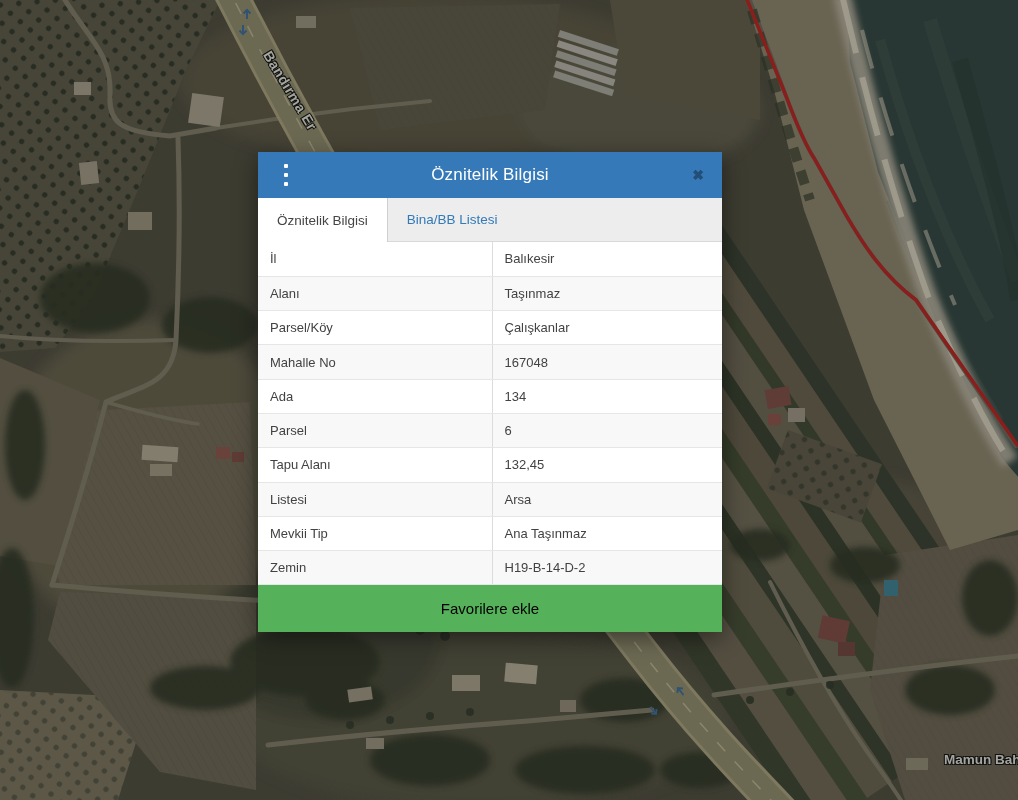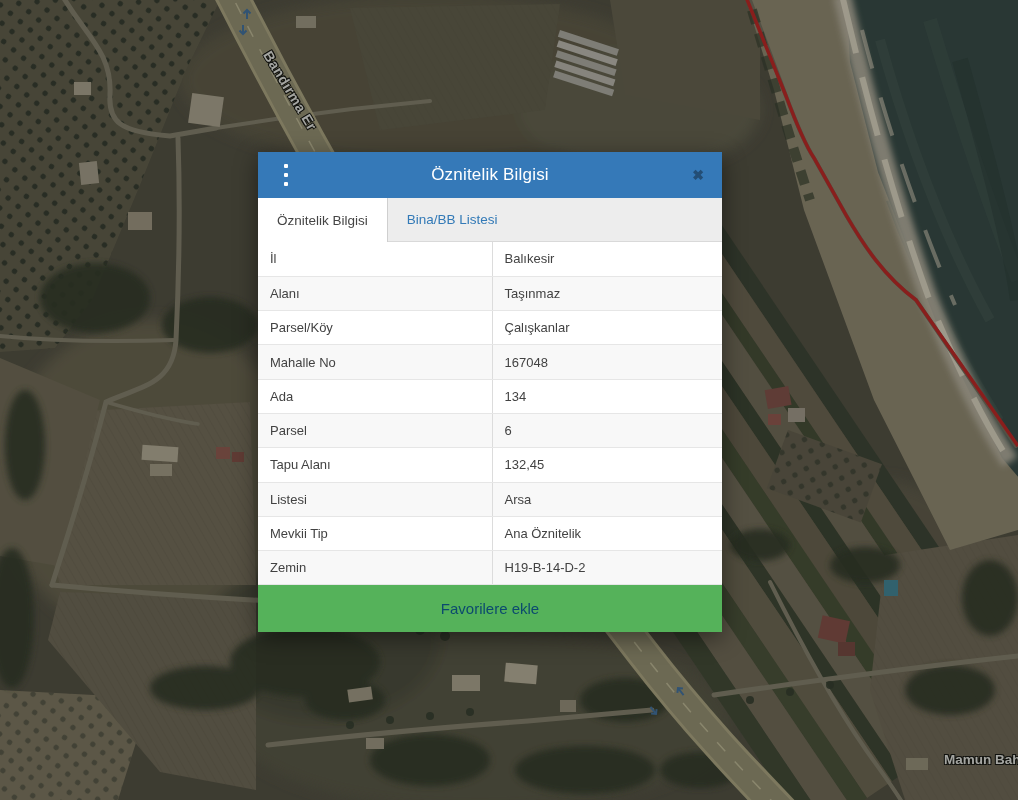--- a/index.html
+++ b/index.html
@@ -50,21 +50,21 @@
     background:#fff;color:#454545;border-right:1px solid #cfcfcf;
     margin-bottom:-1px;z-index:2;
   }
   .tab.link{color:var(--c-link);}
   .attr-table{width:100%;border-collapse:collapse;font-size:13px;color:#424242;}
   .attr-table tr{height:34.3px;}
   .attr-table tr:nth-child(even){background:#f8f8f8;}
   .attr-table td{padding:0 12px;border-bottom:1px solid #e6e6e6;vertical-align:middle;}
   .attr-table td.lbl{width:234px;border-right:1px solid #dcdcdc;}
   .fav-btn{
-    display:block;width:100%;height:47px;background:var(--c-green);color:#0c4a6e;
+    display:block;width:100%;height:47px;background:var(--c-green);color:#000000;
     font-size:15px;border:none;cursor:pointer;font-family:"Liberation Sans",sans-serif;
   }
 </style>
 </head>
 <body>
 
 <div class="screen">
 
   <div class="map">
     <svg width="1018" height="800" viewBox="0 0 1018 800">
@@ -307,21 +307,21 @@
           <tr style="">
           <td class="lbl">Tapu Alanı</td>
           <td class="val">132,45</td>
         </tr>
           <tr style="">
           <td class="lbl">Listesi</td>
           <td class="val">Arsa</td>
         </tr>
           <tr style="">
           <td class="lbl">Mevkii Tip</td>
-          <td class="val">Ana Öznitelik</td>
+          <td class="val">Ana Taşınmaz</td>
         </tr>
           <tr style="">
           <td class="lbl">Zemin</td>
           <td class="val">H19-B-14-D-2</td>
         </tr>
         </tbody>
     </table>
 
     <button class="fav-btn">Favorilere ekle</button>
   </div>

